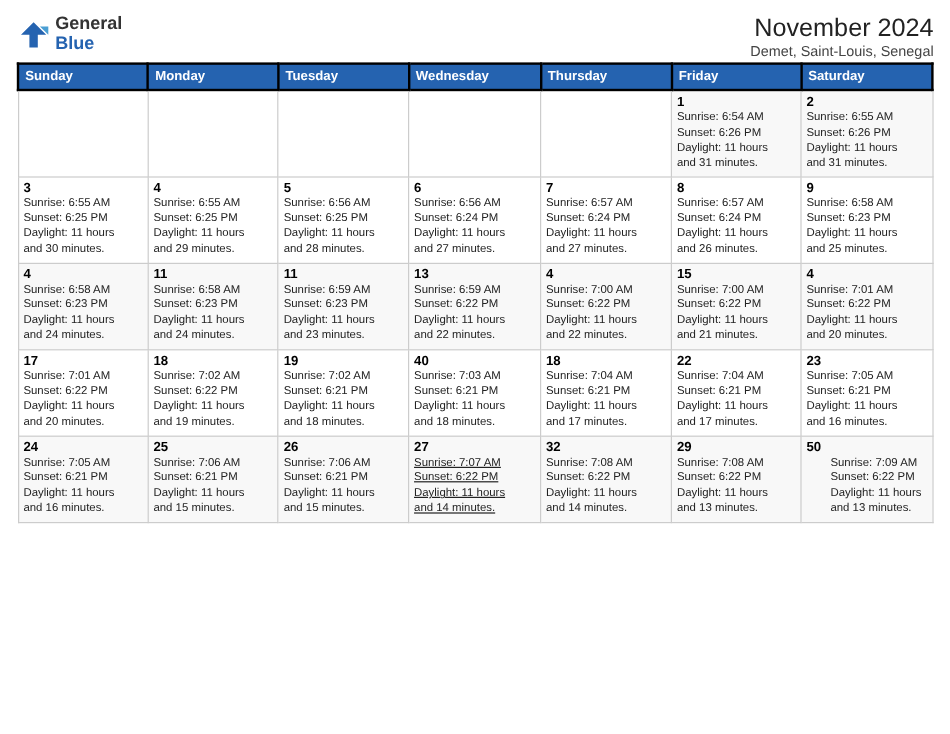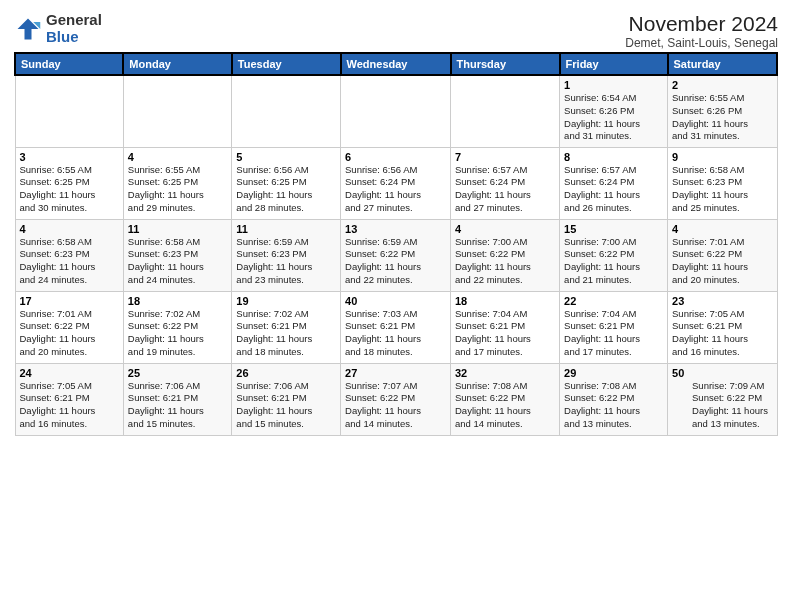--- a/index.html
+++ b/index.html
@@ -314,21 +314,21 @@
           </td>
           <td>
             <div class="day-num">26</div>
             <div class="day-info" style="white-space: pre-line;">Sunrise: 7:06 AM
 Sunset: 6:21 PM
 Daylight: 11 hours
 and 15 minutes.</div>
           </td>
           <td>
             <div class="day-num">27</div>
-            <div class="day-info" style="white-space: pre-line;">Sunrise: 7:07 AM
+            <div class="day-info" style="white-space: pre-line; text-decoration: underline;">Sunrise: 7:07 AM
 Sunset: 6:22 PM
 Daylight: 11 hours
 and 14 minutes.</div>
           </td>
           <td>
             <div class="day-num">32</div>
             <div class="day-info" style="white-space: pre-line;">Sunrise: 7:08 AM
 Sunset: 6:22 PM
 Daylight: 11 hours
 and 14 minutes.</div>

